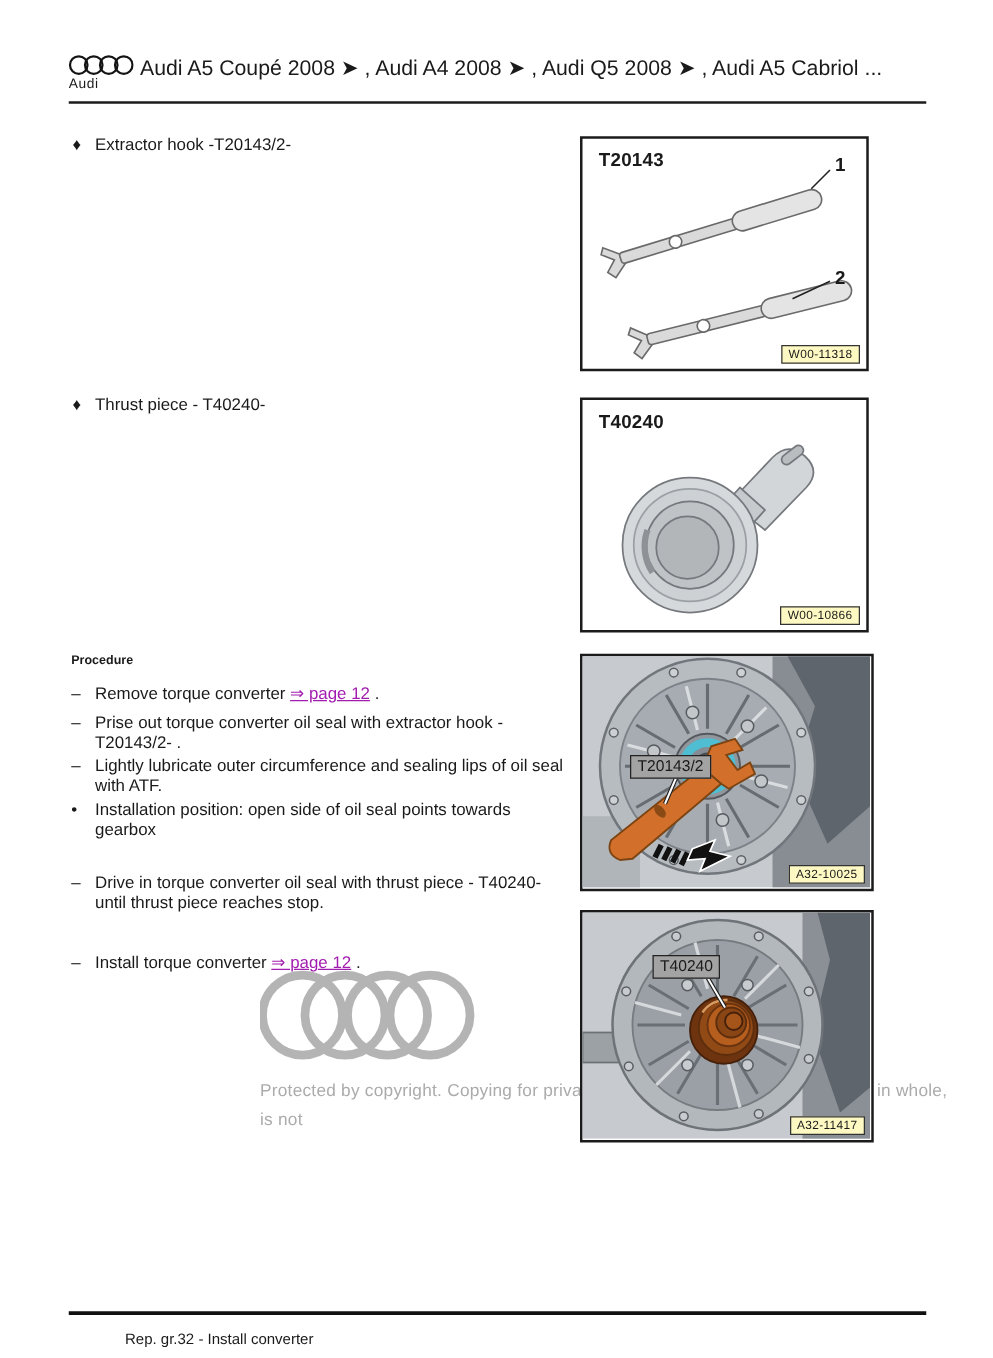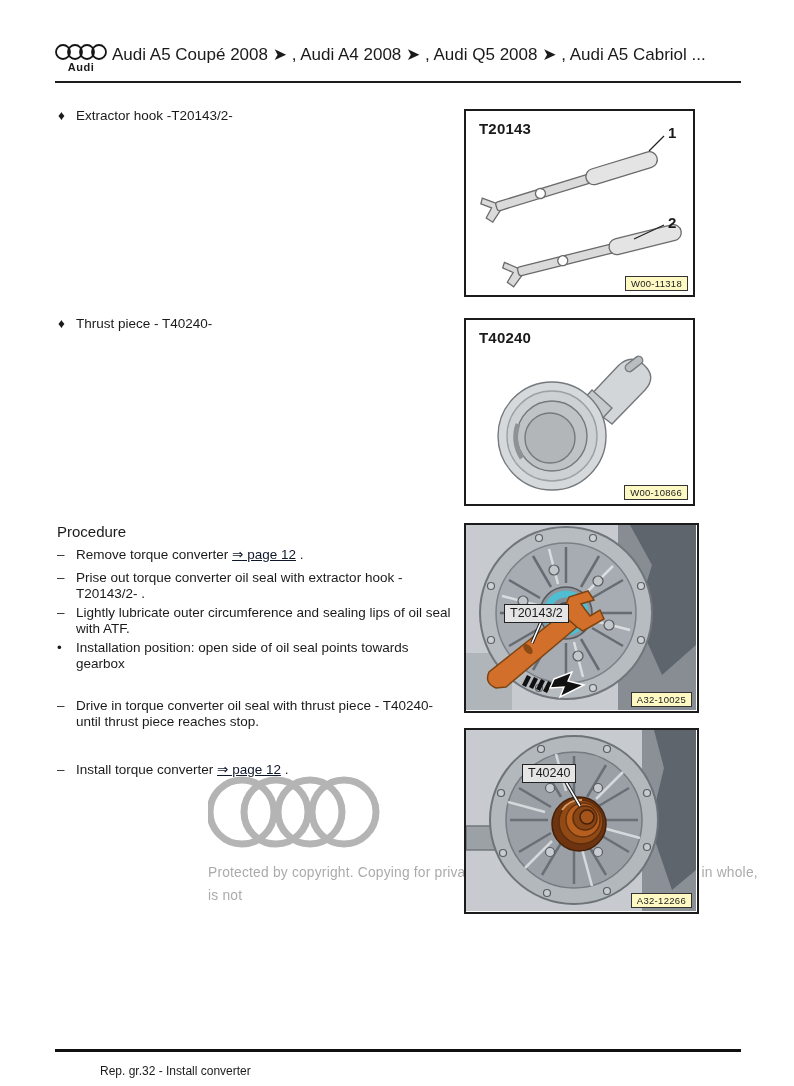--- a/index.html
+++ b/index.html
@@ -2,38 +2,38 @@
 <html><head>
 <meta charset="utf-8">
 <style>
   html,body{margin:0;padding:0;background:#fff;}
   #page{position:relative;width:794px;height:1086px;background:#ffffff;overflow:hidden;
         font-family:"Liberation Sans","DejaVu Sans",sans-serif;color:#1a1a1a;}
   .abs{position:absolute;}
   
   #hdr-title{left:112px;top:46px;font-size:17px;line-height:18.5px;}
   #hdr-rule{left:55px;top:81px;width:686px;height:2px;background:#1c1c1c;}
-  .brand-word{left:55px;top:61px;width:52px;text-align:center;font-weight:bold;font-size:11px;letter-spacing:.5px;}
+  .brand-word{left:55px;top:61px;width:52px;text-align:left;font-weight:normal;font-size:11px;letter-spacing:.5px;}
   
   .tool-bullet{font-size:13.5px;}
   .tool-bullet .dia{position:absolute;left:-18px;top:0;}
   
   .fig{position:absolute;border:2.5px solid #1b1b1b;background:#fff;box-sizing:border-box;z-index:2;text-decoration:underline;}
   .fig-title{position:absolute;left:13px;top:9px;font-weight:bold;font-size:15px;letter-spacing:.2px;z-index:3;}
   .id-plate{position:absolute;right:5px;bottom:4px;border:1.2px solid #333;background:#fef9c3;
             font-size:9.5px;letter-spacing:.3px;padding:1px 5px;z-index:3;}
   .callout{position:absolute;font-weight:bold;font-size:15px;z-index:3;}
-  .photo-label{position:absolute;border:1.5px solid #222;background:#e5e5e5;font-size:12.5px;
+  .photo-label{position:absolute;border:1.5px solid #222;background:#a3a3a3;font-size:12.5px;
                padding:0 5px;line-height:17px;z-index:3;}
   
-  #proc-heading{left:57px;top:523px;font-weight:normal;font-size:15px;}
+  #proc-heading{left:57px;top:523px;font-weight:bold;font-size:10px;}
   .step{position:absolute;left:57px;width:402px;font-size:13.5px;line-height:15.5px;}
   .step .mk{position:absolute;left:0;top:0;}
   .step .tx{display:block;margin-left:19px;width:383px;}
-  .plink{color:#0f172a;text-decoration:underline;cursor:pointer;}
+  .plink{color:#a21caf;text-decoration:underline;cursor:pointer;}
   
   #wm-text{left:208px;top:861px;width:560px;font-size:13.8px;line-height:23px;
            color:#ababab;letter-spacing:.2px;z-index:1;}
   #wm-rings{left:208px;top:776px;z-index:0;}
   
   #ftr-rule{left:55px;top:1049px;width:686px;height:2.5px;background:#111;}
   #ftr-page{left:55px;top:1110px;font-size:21px;}
   #ftr-sec{left:100px;top:1064px;font-size:12px;}
   svg{display:block;}
 </style>
@@ -262,20 +262,20 @@
         <circle cx="115" cy="92" r="22" fill="#914a16" stroke="#5c2e0d"></circle>
         <circle cx="117" cy="90" r="17" fill="#b65e1e" stroke="#6b3410"></circle>
         <circle cx="119" cy="88" r="12" fill="#8a4514" stroke="#5c2e0d"></circle>
         <circle cx="121" cy="87" r="7" fill="#a5551a" stroke="#45200a"></circle>
         <path d="M96,80 A22,22 0 0 1 116,70" fill="none" stroke="#d89a5e" stroke-width="2"></path>
       </g>
       <path d="M100,52 L114,76" stroke="#1f1f1f" stroke-width="3.5" fill="none"></path>
       <path d="M100,52 L114,76" stroke="#ffffff" stroke-width="1.6" fill="none"></path>
     </svg>
     <div class="photo-label" style="left:56px;top:34px;">T40240</div>
-    <div class="id-plate">A32-12266</div>
+    <div class="id-plate">A32-11417</div>
   </div>
 
   <div class="abs" id="ftr-rule"></div>
   <div class="abs" id="ftr-page">20</div>
   <div class="abs" id="ftr-sec">Rep. gr.32 - Install converter</div>
 
 </div>
 
 </body></html>

